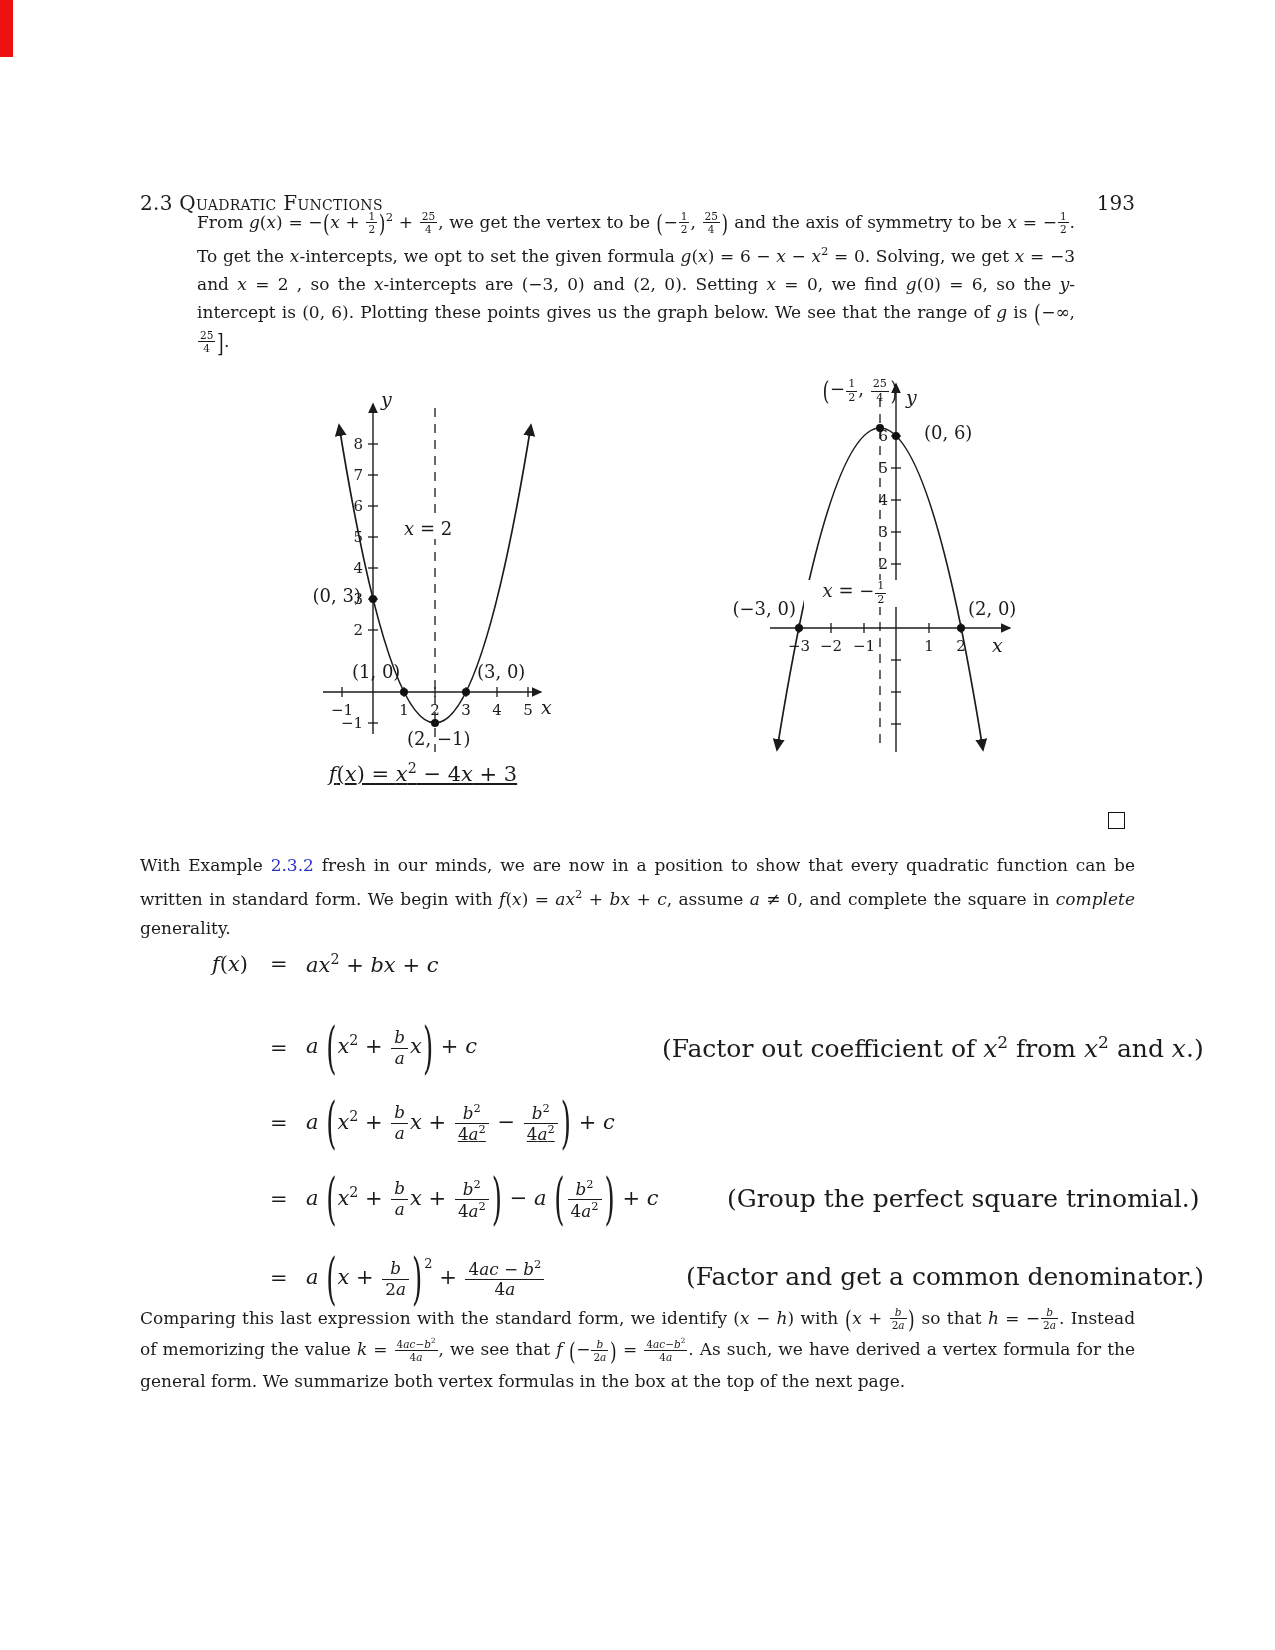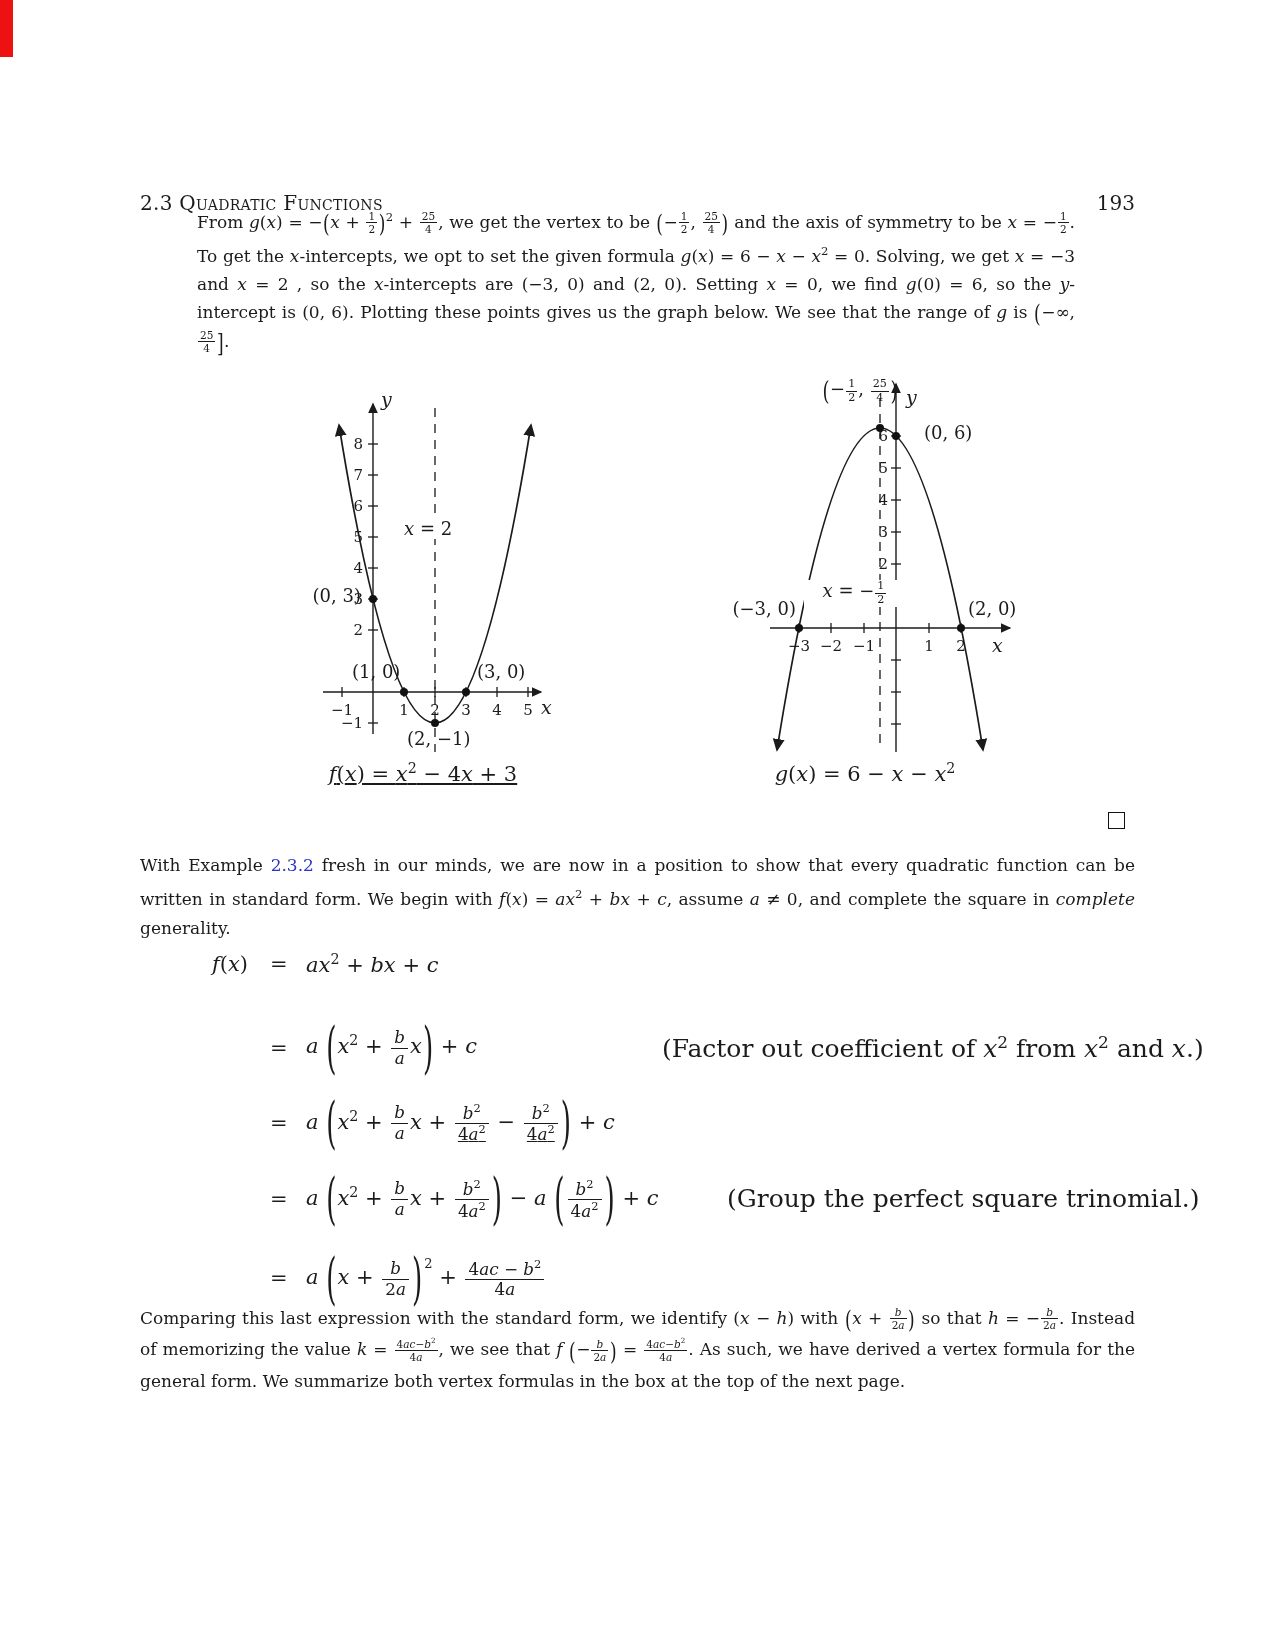--- a/index.html
+++ b/index.html
@@ -187,21 +187,20 @@
           <circle cx="261" cy="258" r="4"></circle>
       </g>
     </svg>
     <span class="flabel" style="left:206px;top:16px;font-style:italic;font-size:19px;">y</span>
     <span class="flabel" style="left:292px;top:264px;font-style:italic;font-size:19px;">x</span>
     <span class="flabel" style="left:96px;top:8px;width:102px;text-align:right;"><span class="mp">(</span>−<span class="fs"><span class="n">1</span><span class="d">2</span></span>, <span class="fs"><span class="n">25</span><span class="d">4</span></span><span class="mp">)</span></span>
     <span class="flabel" style="left:224px;top:52px;">(0, 6)</span>
     <span class="flabel" style="left:8px;top:228px;width:88px;text-align:right;">(−3, 0)</span>
     <span class="flabel" style="left:268px;top:228px;">(2, 0)</span>
     <span class="flabel wbg" style="left:104px;top:210px;width:96px;text-align:center;"><i>x</i> = −<span class="fs"><span class="n">1</span><span class="d">2</span></span></span>
-    <div class="cap" style="left:0;top:390px;width:330px;"><i>g</i>(<i>x</i>) = 6 − <i>x</i> − <i>x</i><sup>2</sup></div>
   </div>
 
   <div class="abs qed"></div>
 
   <div class="abs para p2">With Example <span class="link">2.3.2</span> fresh in our minds, we are now in a position to show that every quadratic function can be written in standard form. We begin with <i>f</i>(<i>x</i>) = <i>ax</i><sup>2</sup> + <i>bx</i> + <i>c</i>, assume <i>a</i> ≠ 0, and complete the square in <i>complete</i> generality.</div>
 
   <div class="abs drow" style="left:212px;top:944px;height:40px;">
     <span class="lhs"><i>f</i>(<i>x</i>)</span>
     <span class="eq">=</span>
     <span><i>ax</i><sup>2</sup> + <i>bx</i> + <i>c</i></span>
@@ -224,16 +223,17 @@
     <span class="eq">=</span>
     <span><i>a</i> <span class="bp">(</span><i>x</i><sup>2</sup> + <span class="fr"><span class="n"><i>b</i></span><span class="d"><i>a</i></span></span><i>x</i> + <span class="fr"><span class="n"><i>b</i><sup>2</sup></span><span class="d">4<i>a</i><sup>2</sup></span></span><span class="bp">)</span> − <i>a</i> <span class="bp">(</span><span class="fr"><span class="n"><i>b</i><sup>2</sup></span><span class="d">4<i>a</i><sup>2</sup></span></span><span class="bp">)</span> + <i>c</i></span>
   </div>
   <div class="abs comm" style="left:727px;top:1184px;">(Group the perfect square trinomial.)</div>
 
   <div class="abs drow" style="left:212px;top:1232px;height:92px;">
     <span class="lhs"></span>
     <span class="eq">=</span>
     <span><i>a</i> <span class="bp">(</span><i>x</i> + <span class="fr"><span class="n"><i>b</i></span><span class="d">2<i>a</i></span></span><span class="bp">)</span><sup class="hi">2</sup> + <span class="fr"><span class="n">4<i>ac</i> − <i>b</i><sup>2</sup></span><span class="d">4<i>a</i></span></span></span>
   </div>
+  <div class="abs comm" style="left:686px;top:1262px;">(Factor and get a common denominator.)</div>
 
   <div class="abs para closing">Comparing this last expression with the standard form, we identify (<i>x</i> − <i>h</i>) with <span class="mp">(</span><i>x</i> + <span class="fs"><span class="n"><i>b</i></span><span class="d">2<i>a</i></span></span><span class="mp">)</span> so that <i>h</i> = −<span class="fs"><span class="n"><i>b</i></span><span class="d">2<i>a</i></span></span>. Instead of memorizing the value <i>k</i> = <span class="fs"><span class="n">4<i>ac</i>−<i>b</i><sup>2</sup></span><span class="d">4<i>a</i></span></span>, we see that <i>f</i> <span class="mp">(</span>−<span class="fs"><span class="n"><i>b</i></span><span class="d">2<i>a</i></span></span><span class="mp">)</span> = <span class="fs"><span class="n">4<i>ac</i>−<i>b</i><sup>2</sup></span><span class="d">4<i>a</i></span></span>. As such, we have derived a vertex formula for the general form. We summarize both vertex formulas in the box at the top of the next page.</div>
 
 </div>
 
 </body></html>

